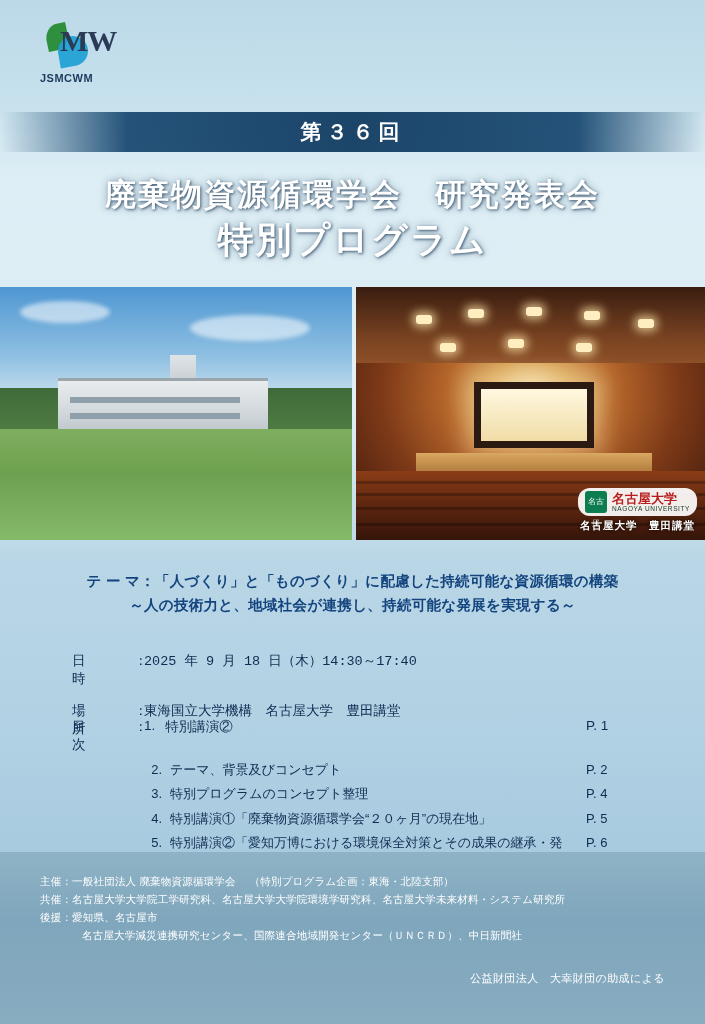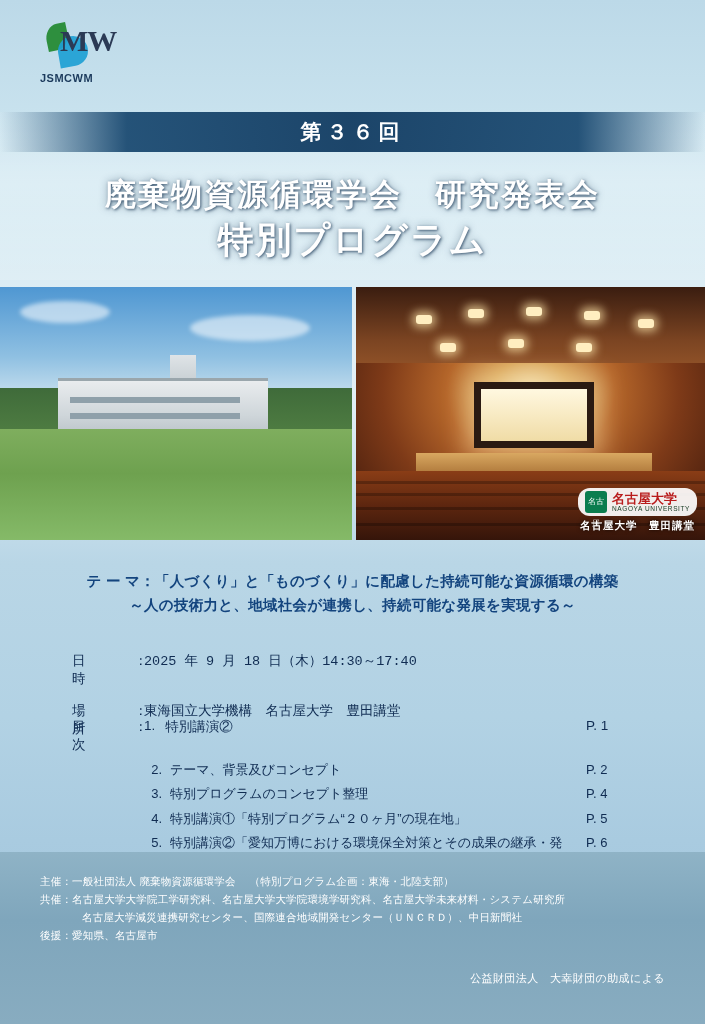--- a/index.html
+++ b/index.html
@@ -272,40 +272,40 @@
           <span class="toc-text">テーマ、背景及びコンセプト</span>
           <span class="toc-page">P. 2</span>
         </div>
         <div class="toc-item">
           <span class="toc-num">3.</span>
           <span class="toc-text">特別プログラムのコンセプト整理</span>
           <span class="toc-page">P. 4</span>
         </div>
         <div class="toc-item">
           <span class="toc-num">4.</span>
-          <span class="toc-text">特別講演①「特別プログラム“２０ヶ月”の現在地」</span>
+          <span class="toc-text">特別講演①「廃棄物資源循環学会“２０ヶ月”の現在地」</span>
           <span class="toc-page">P. 5</span>
         </div>
         <div class="toc-item">
           <span class="toc-num">5.</span>
           <span class="toc-text">特別講演②「愛知万博における環境保全対策とその成果の継承・発展」</span>
           <span class="toc-page">P. 6</span>
         </div>
         <div class="toc-item">
           <span class="toc-num">6.</span>
           <span class="toc-text">愛・地球博記念公園の見どころ</span>
           <span class="toc-page">P. 7</span>
         </div>
       </div>
     </div>
   </div>
 
   <div class="footer">
     <div class="footer-inner">
       <div class="f-line">主催：一般社団法人 廃棄物資源循環学会 　（特別プログラム企画：東海・北陸支部）</div>
       <div class="f-line">共催：名古屋大学大学院工学研究科、名古屋大学大学院環境学研究科、名古屋大学未来材料・システム研究所</div>
+      <div class="f-line">後援：愛知県、名古屋市</div>
       <div class="f-line f-indent">名古屋大学減災連携研究センター、国際連合地域開発センター（ＵＮＣＲＤ）、中日新聞社</div>
-      <div class="f-line">後援：愛知県、名古屋市</div>
     </div>
     <div class="f-credit">公益財団法人　大幸財団の助成による</div>
   </div>
 
 </div>
 
 </body></html>

